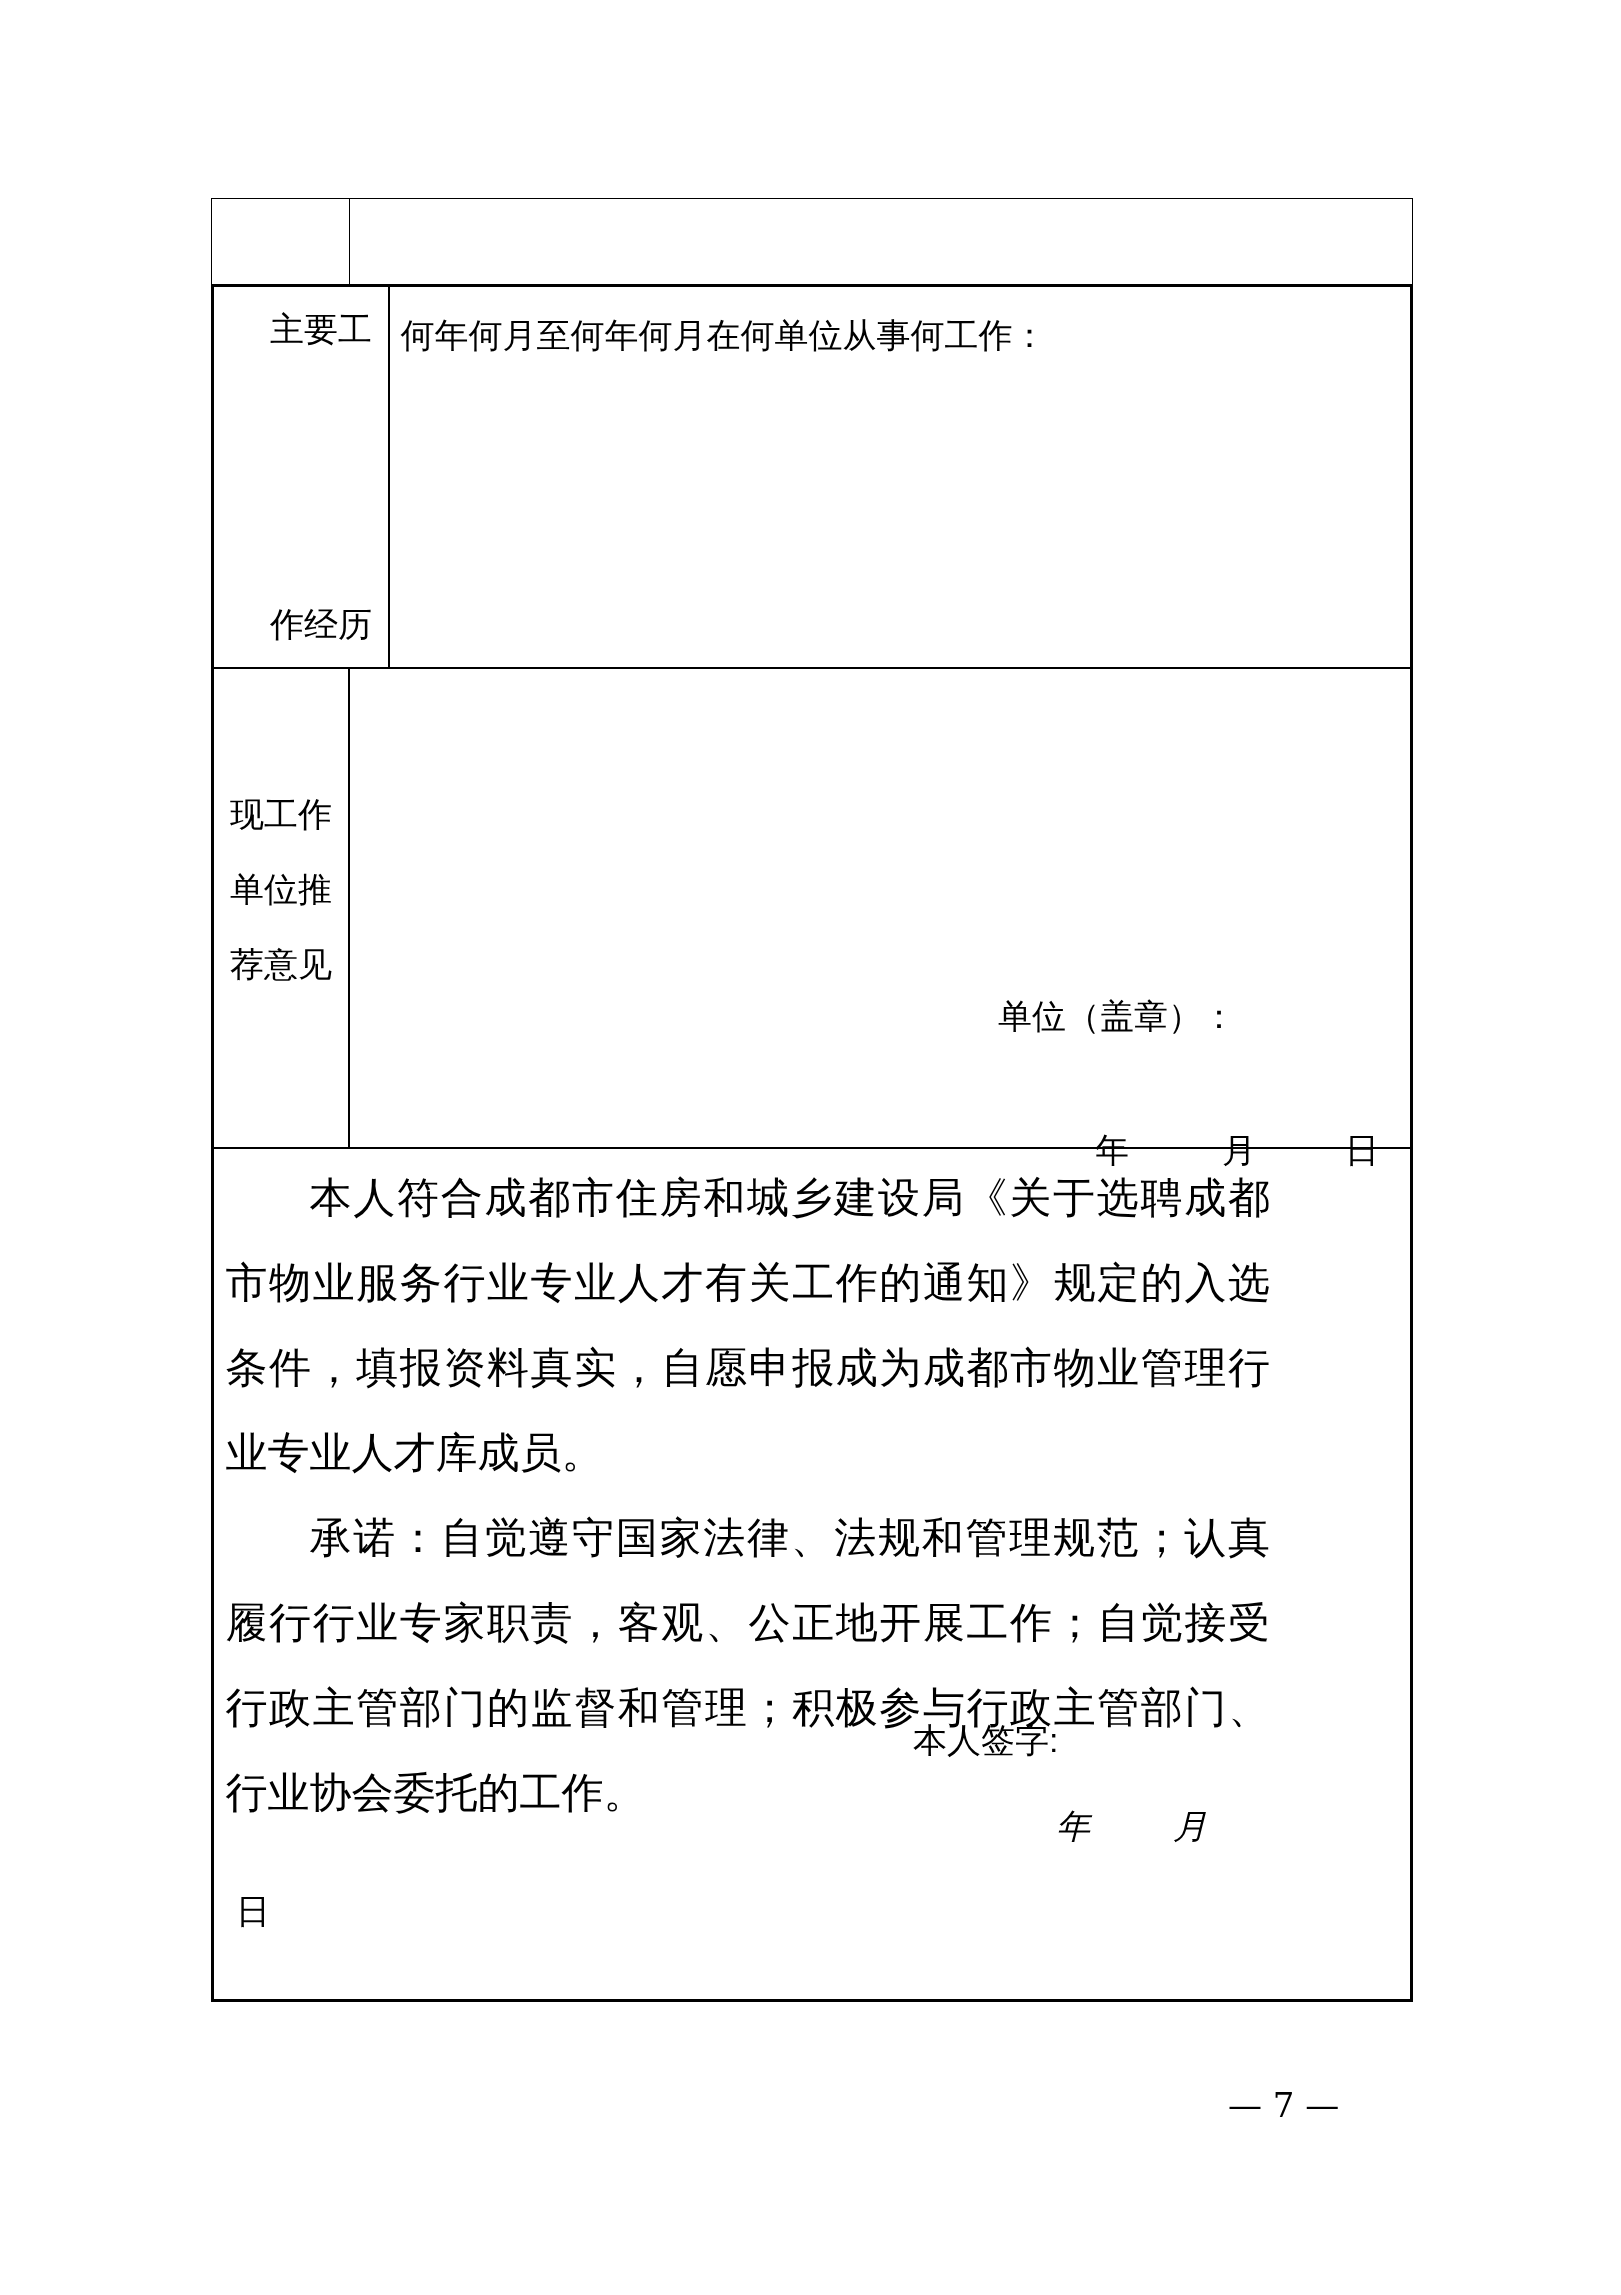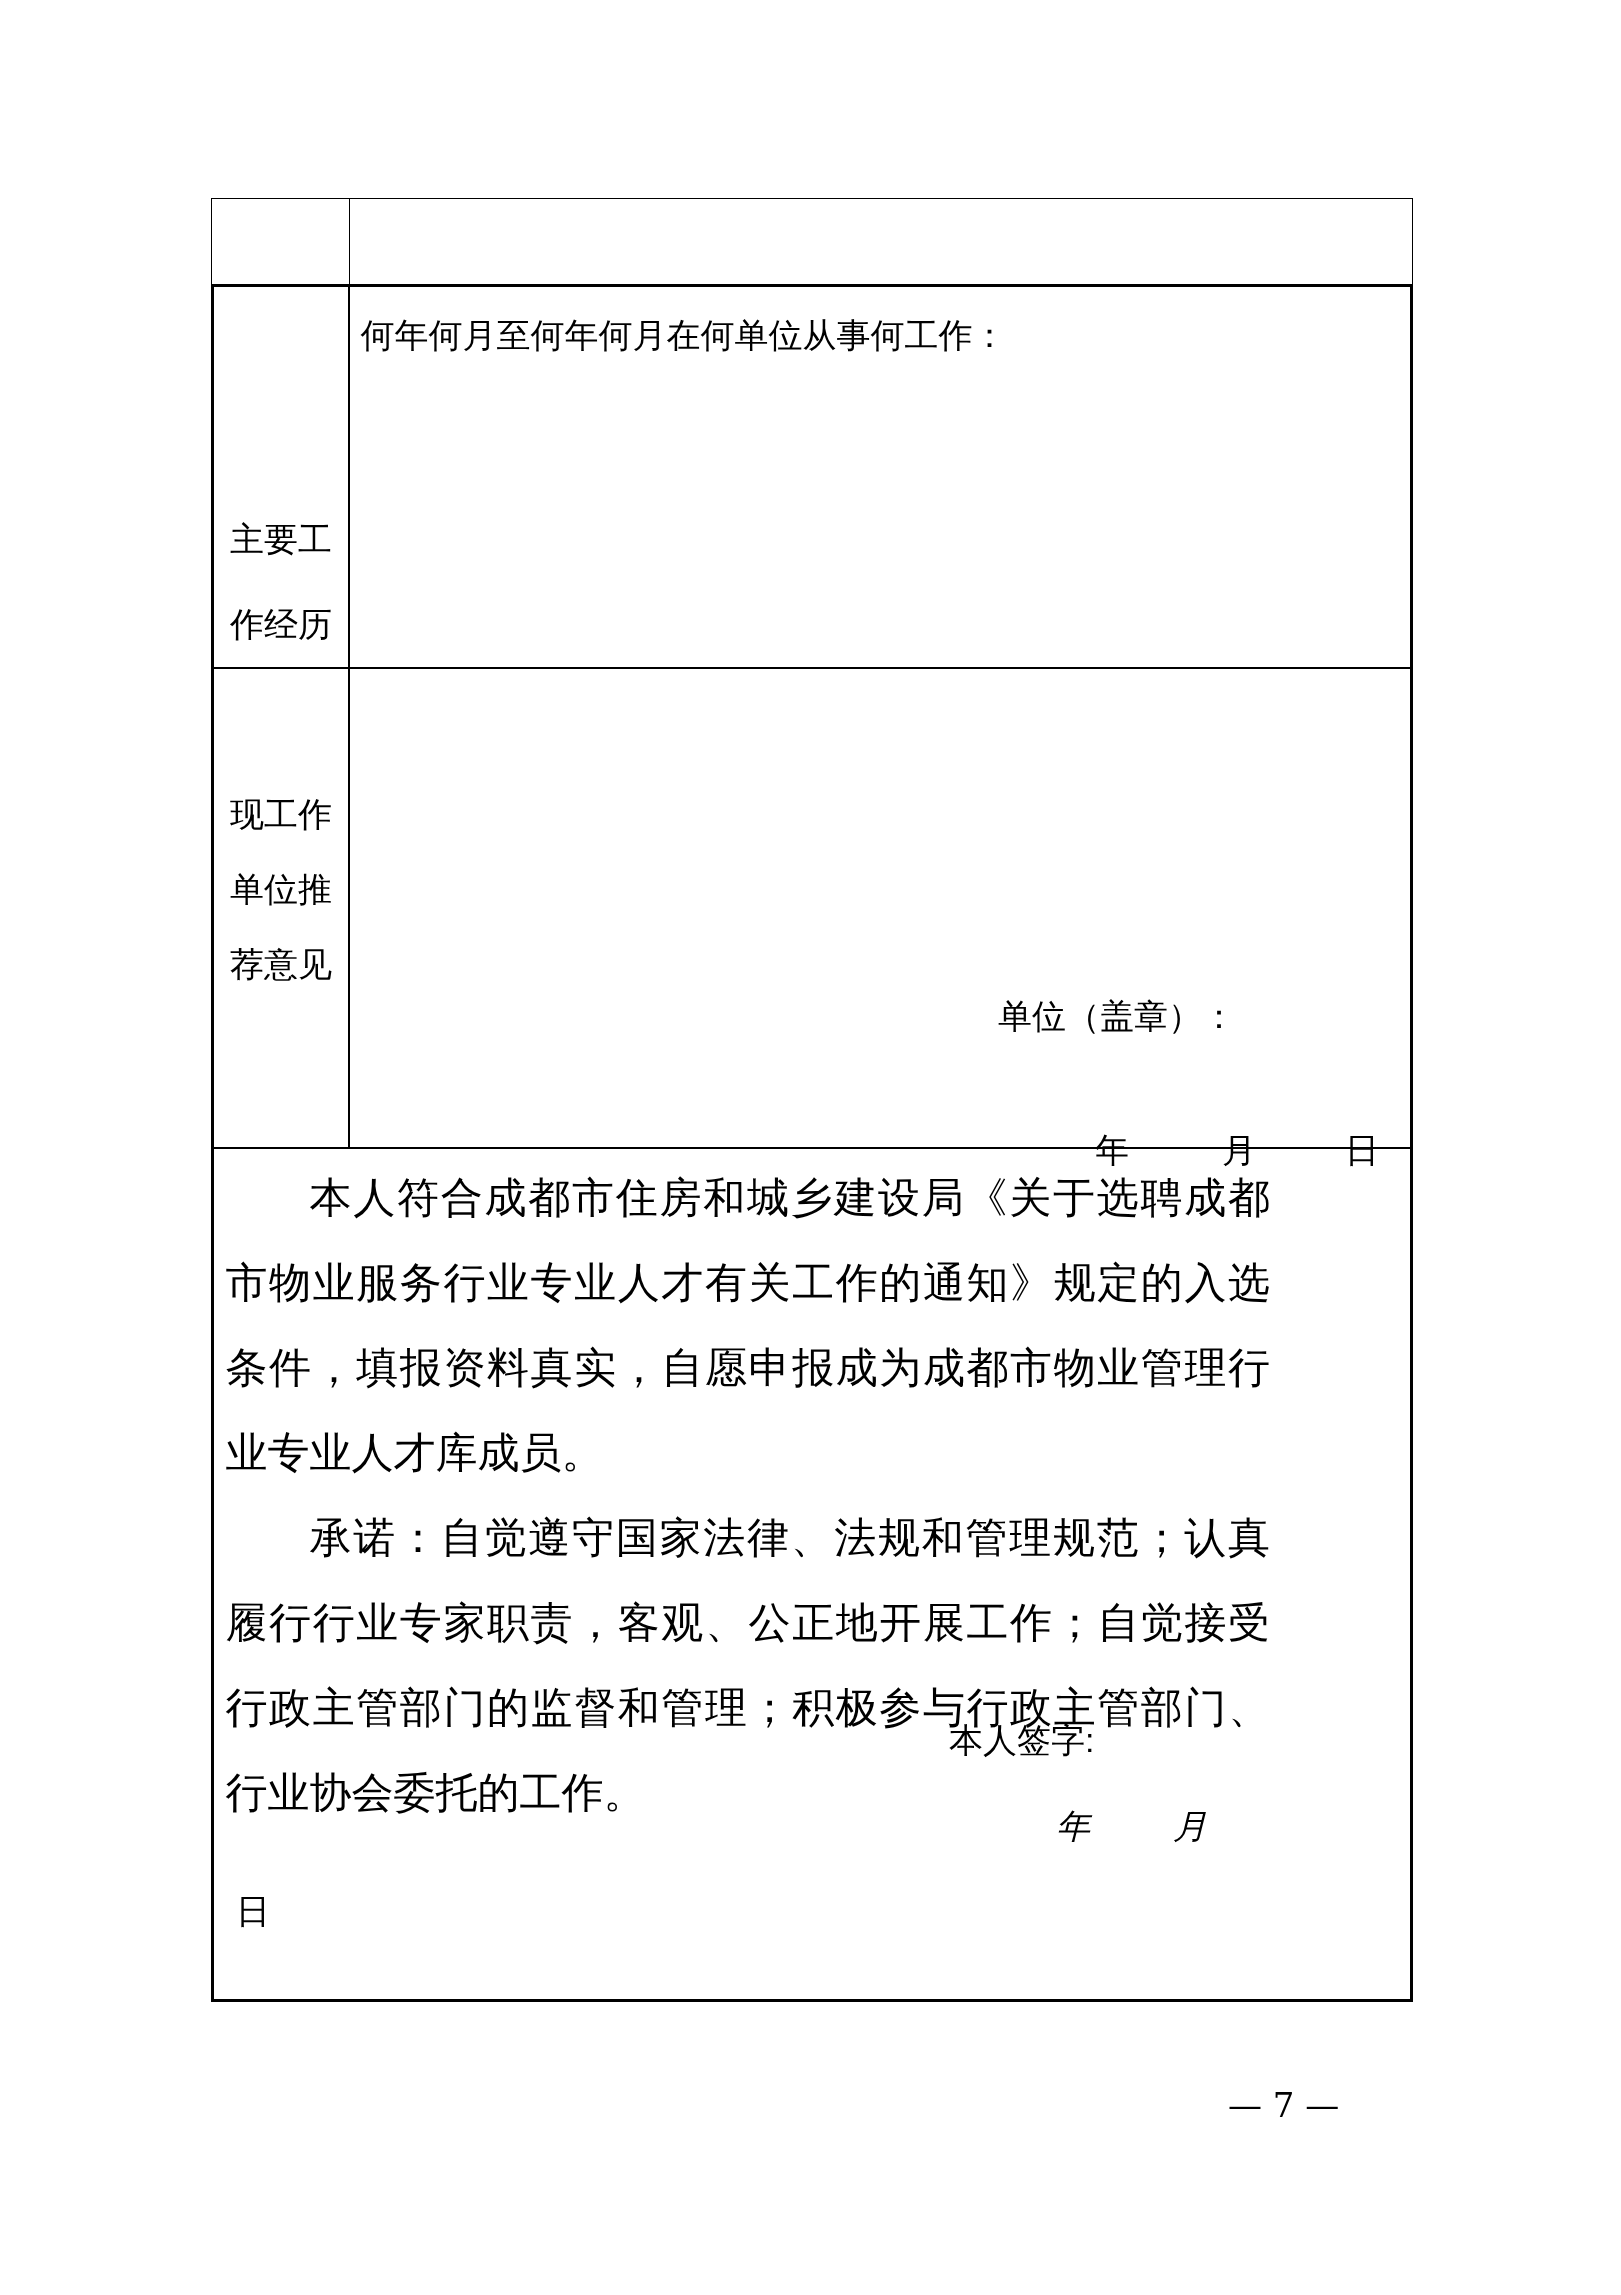--- a/index.html
+++ b/index.html
@@ -32,21 +32,21 @@
   .row-work{height:380px;}
   .row-recommend{height:480px;border-top:2.6px solid #000;}
   .row-commit{height:815px;border-top:2.6px solid #000;}
 
   .label-cell{
     width:136px;border-right:2.6px solid #000;
     display:flex;flex-direction:column;align-items:center;
     font-size:34px;line-height:85px;
     text-align:center;
   }
-  .label-center{justify-content:flex-end;}
+  .label-center{justify-content:space-between;margin-left:40px;}
   .label-recommend{justify-content:flex-start;padding-top:108px;line-height:75px;}
 
   .content-cell{flex:1;position:relative;font-size:34px;margin-top:6px;}
 
   
   .work-prompt{
     padding-left:10.6px;line-height:85px;white-space:nowrap;
   }
 
   
@@ -54,21 +54,21 @@
   .date-line-1{position:absolute;left:745px;top:458px;line-height:35px;white-space:nowrap;}
   .date-line-1 .gap-a{display:inline-block;width:93px;}
   .date-line-1 .gap-b{display:inline-block;width:89px;}
 
   
   .para{
     margin:0;padding-left:11.5px;width:1056px;
     font-size:42px;line-height:85px;
     text-indent:2em;text-align:justify;text-justify:inter-ideograph;
   }
-  .sig-line{position:absolute;left:735px;top:568px;line-height:35px;white-space:nowrap;}
+  .sig-line{position:absolute;left:699px;top:568px;line-height:35px;white-space:nowrap;}
   .date-line-2{position:absolute;left:842px;top:654px;line-height:35px;white-space:nowrap;font-style:italic;}
   .date-line-2 .gap-c{display:inline-block;width:83px;}
   .day-wrap{position:absolute;left:22px;top:739px;line-height:35px;}
 
   
   .page-number{
     position:absolute;left:1228px;top:2086px;
     font-family:"DejaVu Serif","Liberation Serif",serif;
     font-size:34px;line-height:39px;white-space:nowrap;
   }

